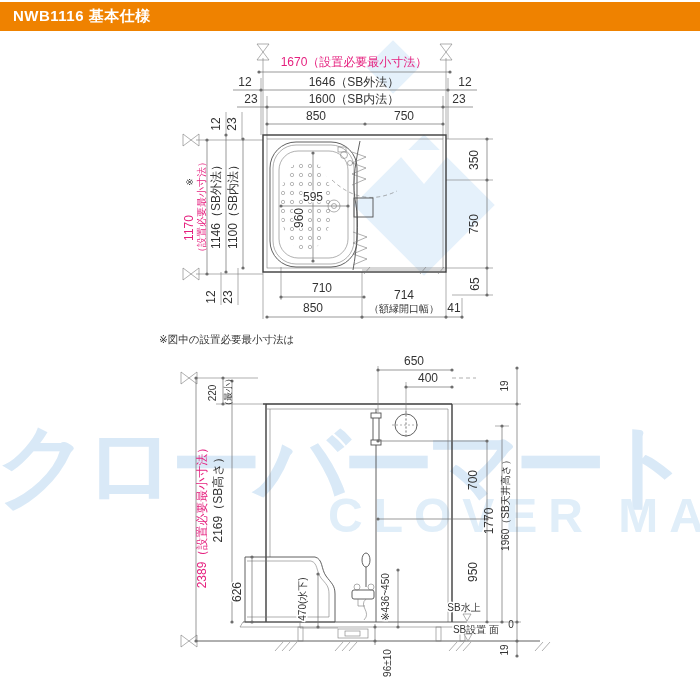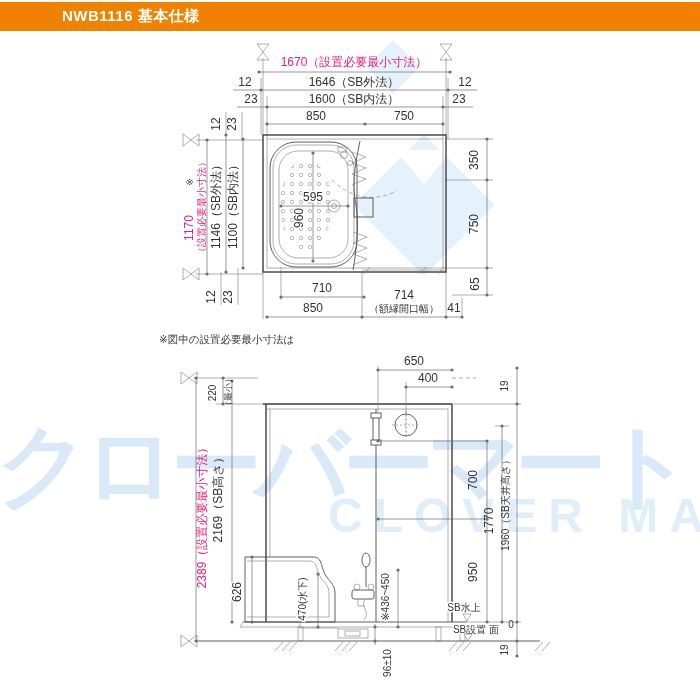--- a/index.html
+++ b/index.html
@@ -1,21 +1,21 @@
 <!DOCTYPE html>
 <html><head>
 <meta charset="utf-8">
 <style>
   html,body{margin:0;padding:0;background:#fff;}
   body{width:700px;height:700px;position:relative;overflow:hidden;
        font-family:"Liberation Sans","DejaVu Sans",sans-serif;}
   .stage{position:absolute;inset:0;}
   
   .hdr{position:absolute;left:0;top:2px;width:700px;height:29px;background:#EF8200;}
-  .hdr span{display:block;padding:5px 0 0 30px;color:#fff;font-size:15px;font-weight:bold;letter-spacing:.5px;margin-left:32px;}
+  .hdr span{display:block;padding:5px 0 0 13px;color:#fff;font-size:15px;font-weight:bold;letter-spacing:.5px;}
   
   .note{position:absolute;left:159px;top:331px;font-size:10.5px;color:#333;line-height:1.55;}
   .note .l2{padding-left:6px;}
   
   .wm{position:absolute;inset:0;pointer-events:none;}
   .wm-jp{position:absolute;left:-4px;top:404px;font-size:92px;font-weight:bold;
          color:#d9e9f7;letter-spacing:-7px;white-space:nowrap;}
   .wm-en{position:absolute;left:328px;top:488px;font-size:48px;font-weight:bold;
          color:#e0eef9;letter-spacing:11px;white-space:nowrap;}
   .dia{position:absolute;background:#e5f1fb;transform:rotate(45deg);}

